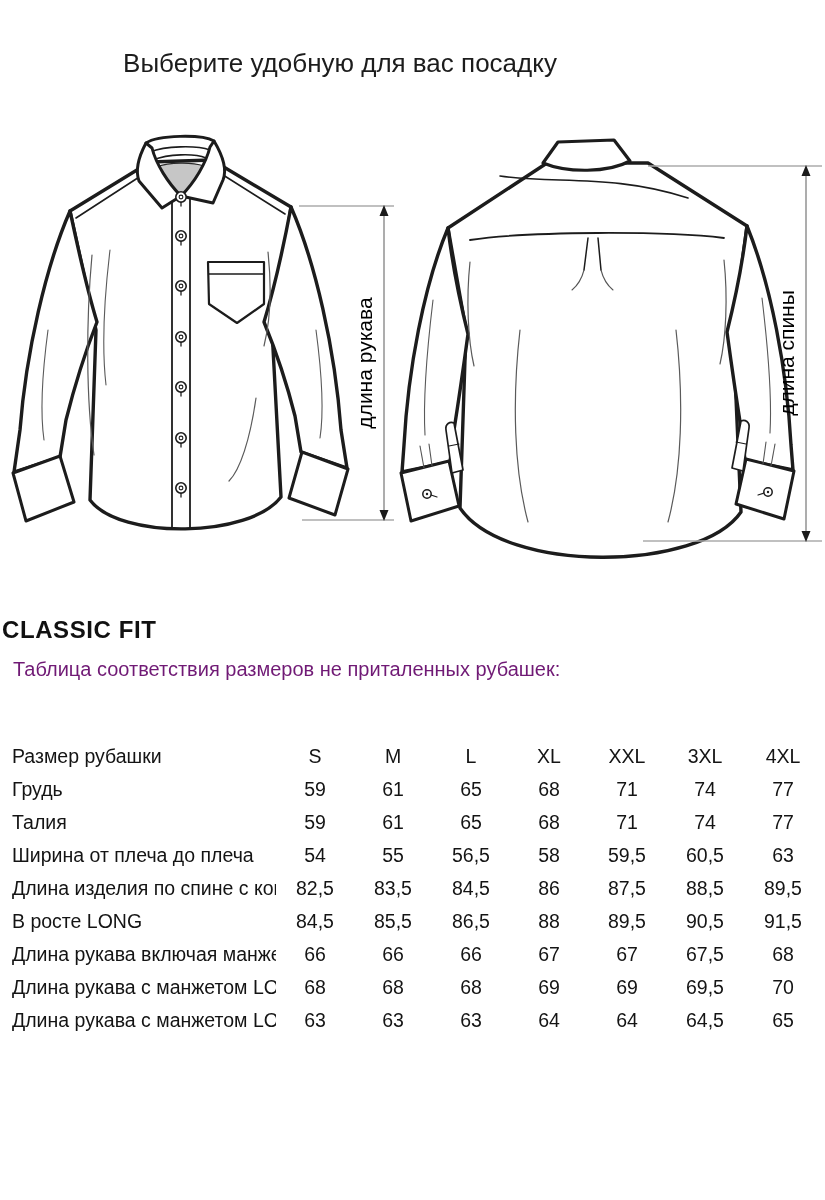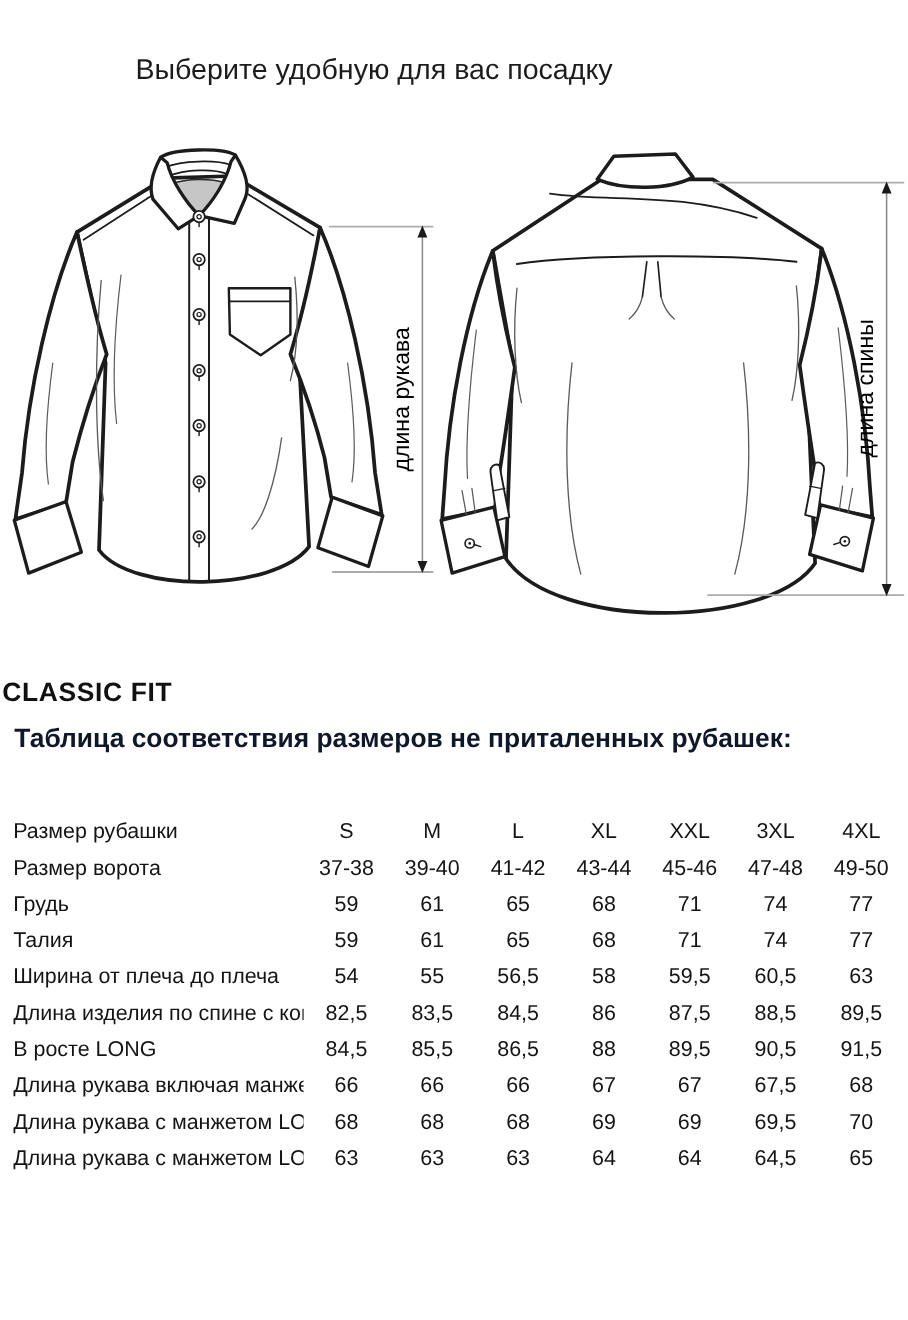--- a/index.html
+++ b/index.html
@@ -1,20 +1,20 @@
 <!DOCTYPE html>
 <html><head>
 <meta charset="utf-8">
 <style>
   html,body{margin:0;padding:0;background:#fff;}
   body{width:825px;height:1200px;position:relative;font-family:"Liberation Sans",sans-serif;color:#1a1a1a;overflow:hidden;}
   .title{position:absolute;top:48px;left:0;width:680px;text-align:center;font-size:26px;font-weight:400;color:#1c1c1c;white-space:nowrap;}
   .figure{position:absolute;top:130px;left:0;width:825px;height:460px;}
   .heading{position:absolute;top:616px;left:2px;font-size:24px;font-weight:700;letter-spacing:.6px;color:#111;}
-  .subtitle{position:absolute;top:658px;left:13px;font-size:24px;font-weight:700;color:#0f172a;}
+  .subtitle{position:absolute;top:658px;left:13px;font-size:20px;font-weight:400;color:#701a75;}
   table.sizes{position:absolute;top:740px;left:12px;width:810px;border-collapse:collapse;table-layout:fixed;font-size:19.5px;color:#141414;}
   table.sizes td{height:33px;padding:0;text-align:center;vertical-align:middle;white-space:nowrap;overflow:hidden;}
   table.sizes td.lbl{text-align:left;}
   svg text{font-family:"Liberation Sans",sans-serif;}
 </style>
 </head>
 <body>
 
 <div class="title">Выберите удобную для вас посадку</div>
 
@@ -177,30 +177,20 @@
         <td class="lbl">Размер рубашки</td>
         <td>S</td>
         <td>M</td>
         <td>L</td>
         <td>XL</td>
         <td>XXL</td>
         <td>3XL</td>
         <td>4XL</td>
       </tr>
       <tr>
-        <td class="lbl">Размер ворота</td>
-        <td>37-38</td>
-        <td>39-40</td>
-        <td>41-42</td>
-        <td>43-44</td>
-        <td>45-46</td>
-        <td>47-48</td>
-        <td>49-50</td>
-      </tr>
-      <tr>
         <td class="lbl">Грудь</td>
         <td>59</td>
         <td>61</td>
         <td>65</td>
         <td>68</td>
         <td>71</td>
         <td>74</td>
         <td>77</td>
       </tr>
       <tr>

